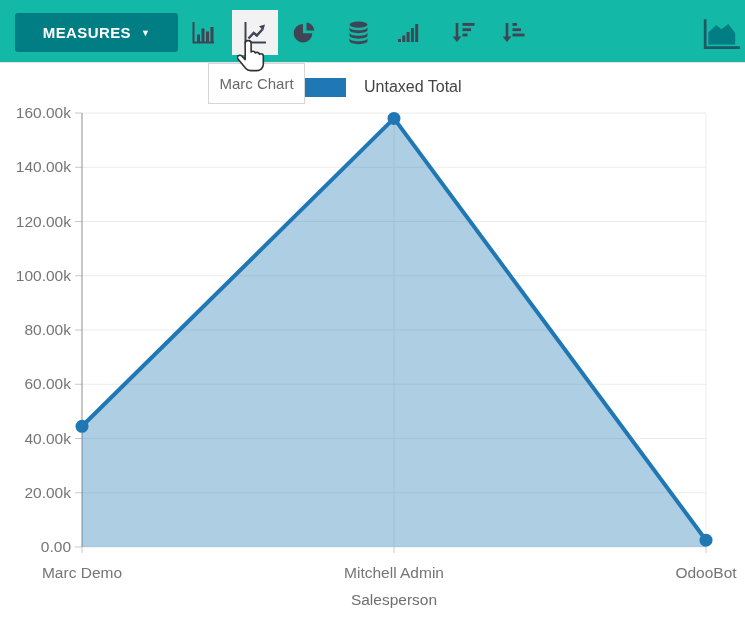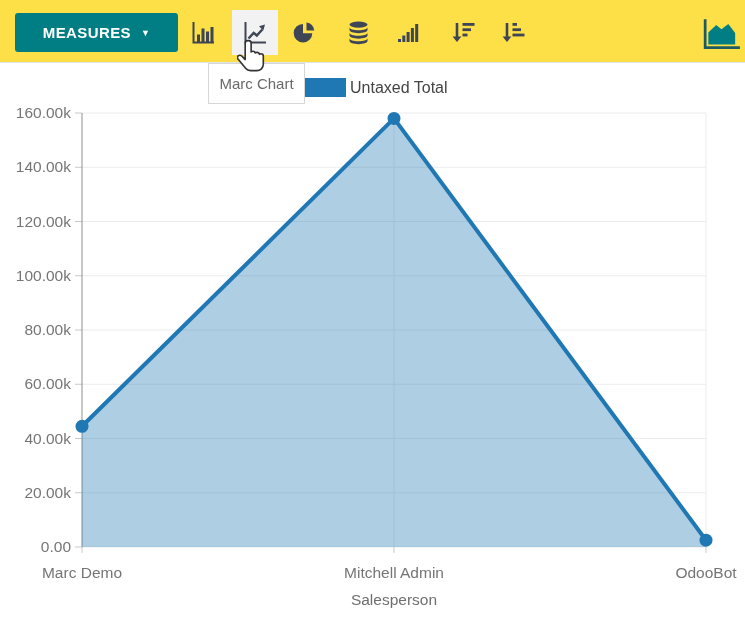--- a/index.html
+++ b/index.html
@@ -1,21 +1,21 @@
 <!DOCTYPE html>
 <html style="--primary: #017e84; --icon: #3e4555;"><head>
 <meta charset="utf-8">
 <style>
   html,body{margin:0;padding:0;background:#fff;}
   body{width:745px;height:625px;position:relative;overflow:hidden;
        font-family:"Liberation Sans",sans-serif;}
 
   
   .toolbar{position:absolute;top:0;left:0;width:745px;height:62px;
-           background:#fde047;border-bottom:1px solid #e4e4e4;z-index:2;}
+           background:#14b8a6;border-bottom:1px solid #e4e4e4;z-index:2;}
   .btn-measures{position:absolute;left:15px;top:13px;width:163px;height:39px;
            background:var(--primary);color:#fff;font-weight:bold;font-size:15px;
            letter-spacing:.4px;border:none;border-radius:3px;cursor:pointer;
            display:flex;align-items:center;justify-content:center;gap:10px;
            font-family:"Liberation Sans",sans-serif;}
   .caret{font-size:9px;line-height:1;padding-top:2px;}
   .icon-btn{position:absolute;top:10px;width:46px;height:45px;border:none;
            background:transparent;color:var(--icon);cursor:pointer;
            display:flex;align-items:center;justify-content:center;padding:0;}
   .icon-btn.hovered{background:#f2f2f2;}
@@ -27,21 +27,21 @@
   .tooltip{position:absolute;left:208px;top:63px;width:95px;height:39px;
            background:#fff;border:1px solid #d6d6d6;z-index:20;
            display:flex;align-items:center;justify-content:center;
            font-size:15px;color:#696969;}
 
   
   .hand-cursor{position:absolute;left:237px;top:39px;z-index:30;pointer-events:none;}
 
   
   .legend{position:absolute;left:303px;top:78px;z-index:3;display:flex;
-          align-items:center;gap:4px;cursor:pointer;}
+          align-items:flex-start;gap:18px;cursor:pointer;}
   .legend-swatch{width:43px;height:19px;}
   .legend-label{font-size:16px;color:#444;}
 
   
   #chart{position:absolute;left:0;top:0;z-index:1;}
   #chart text{font-family:"Liberation Sans",sans-serif;}
 </style>
 </head>
 <body>
 

